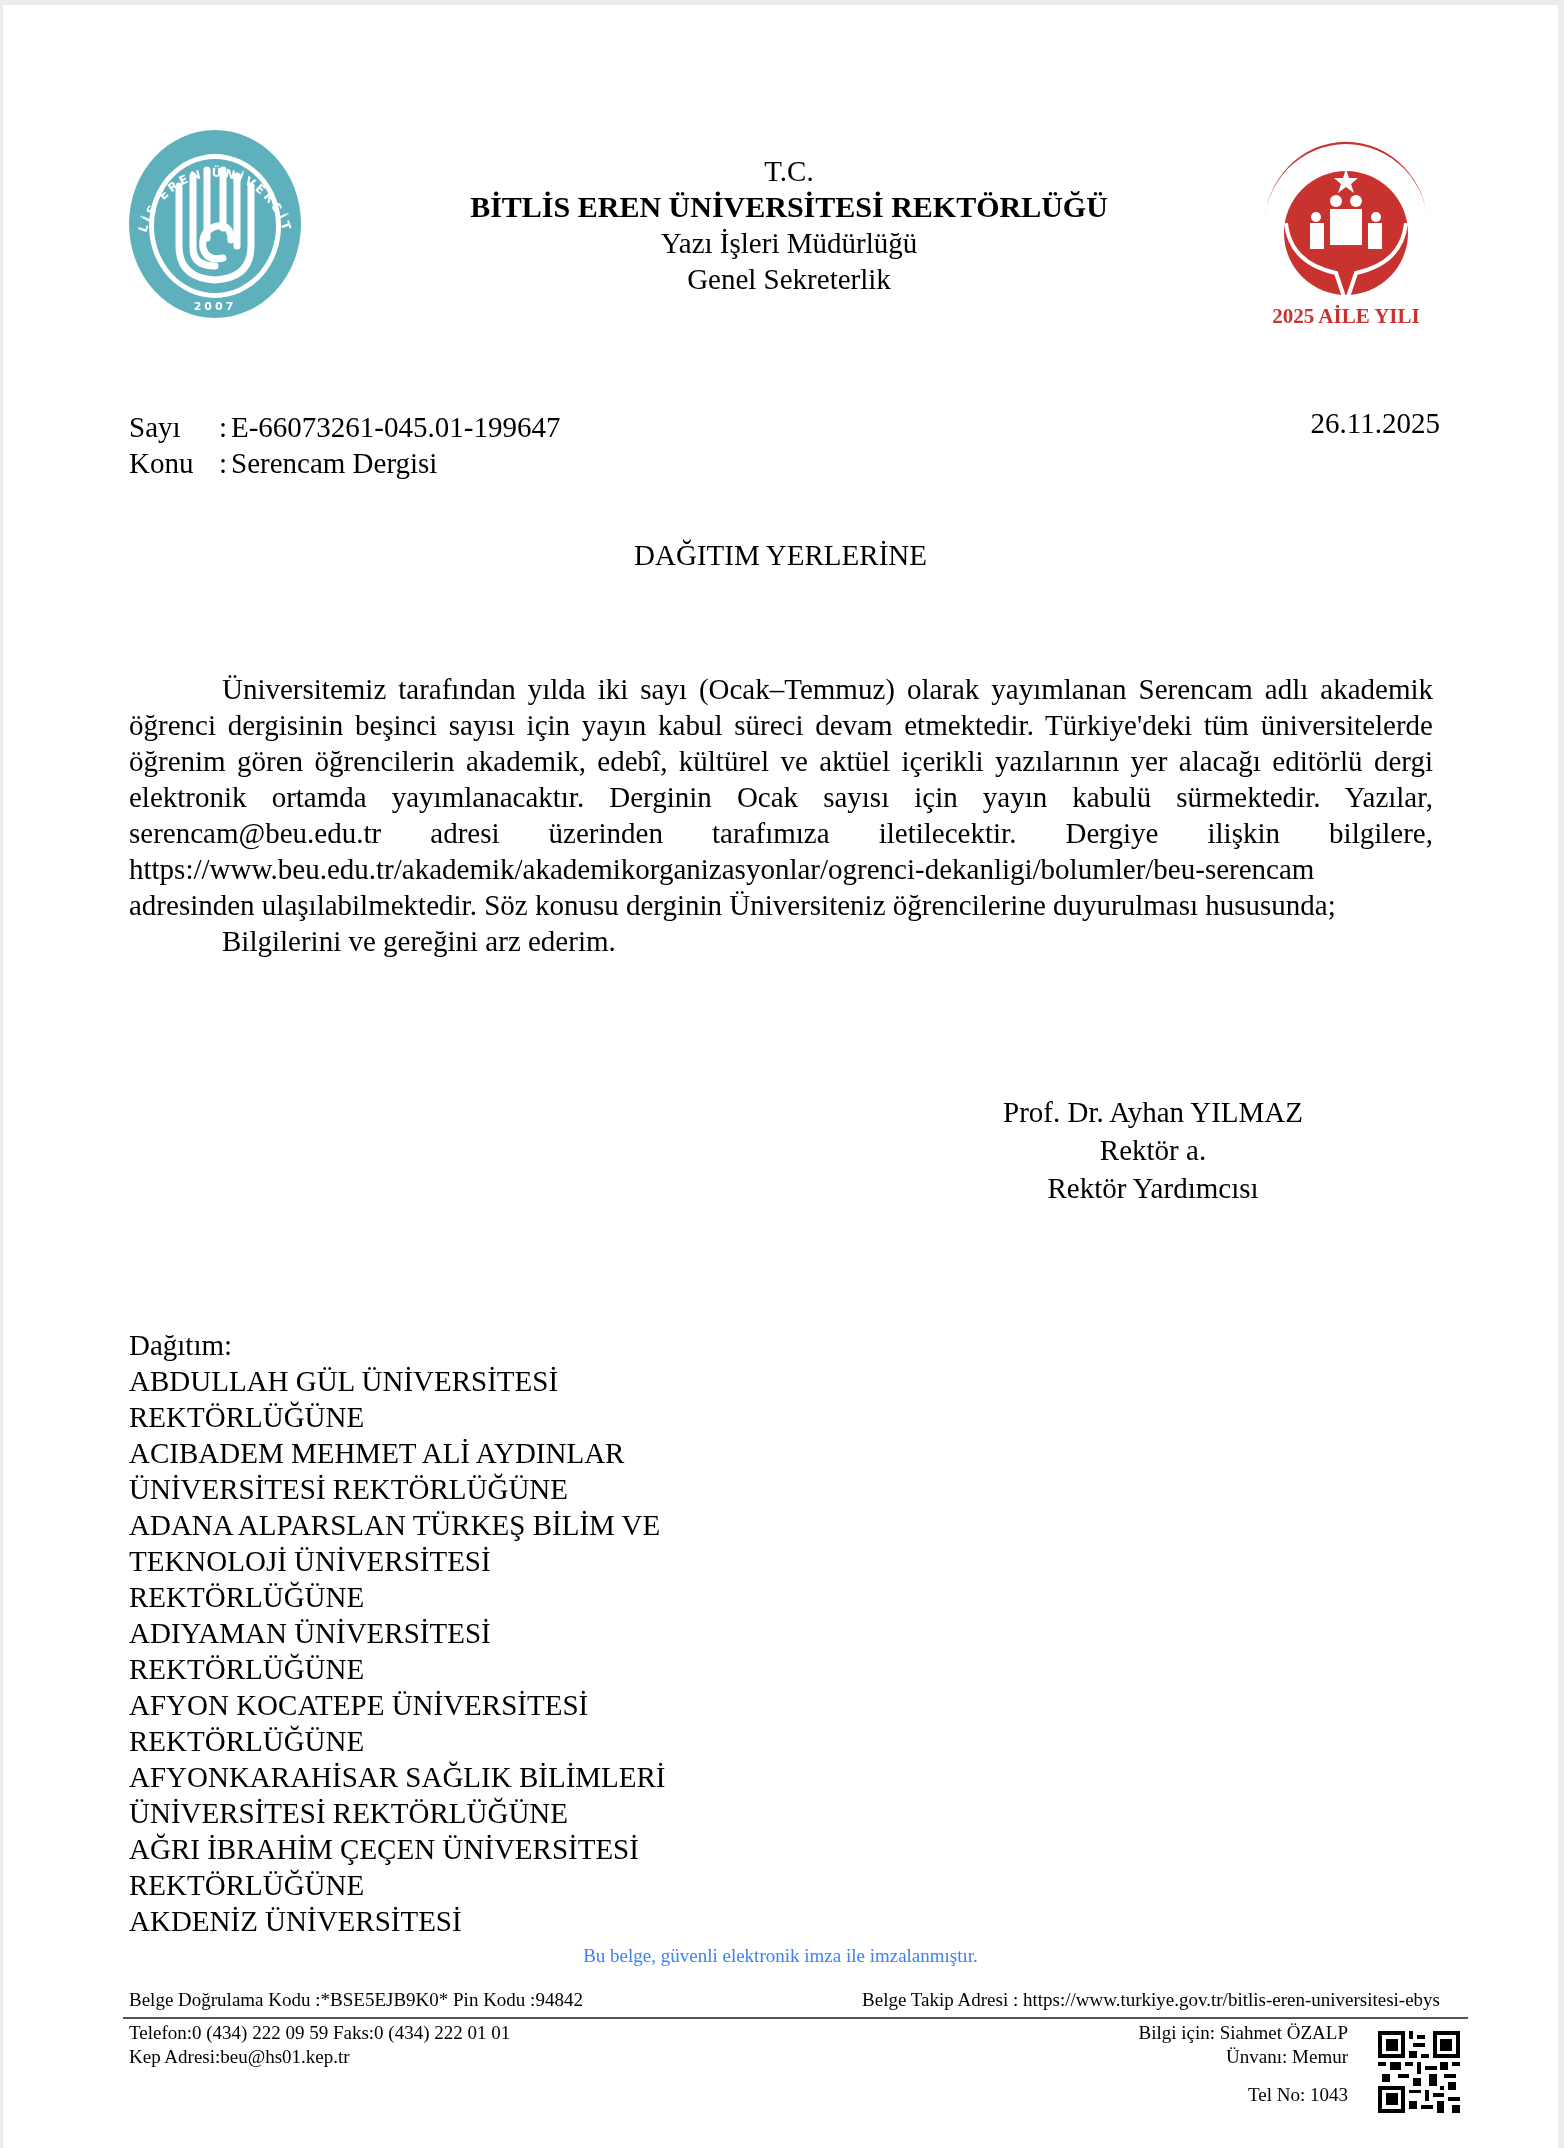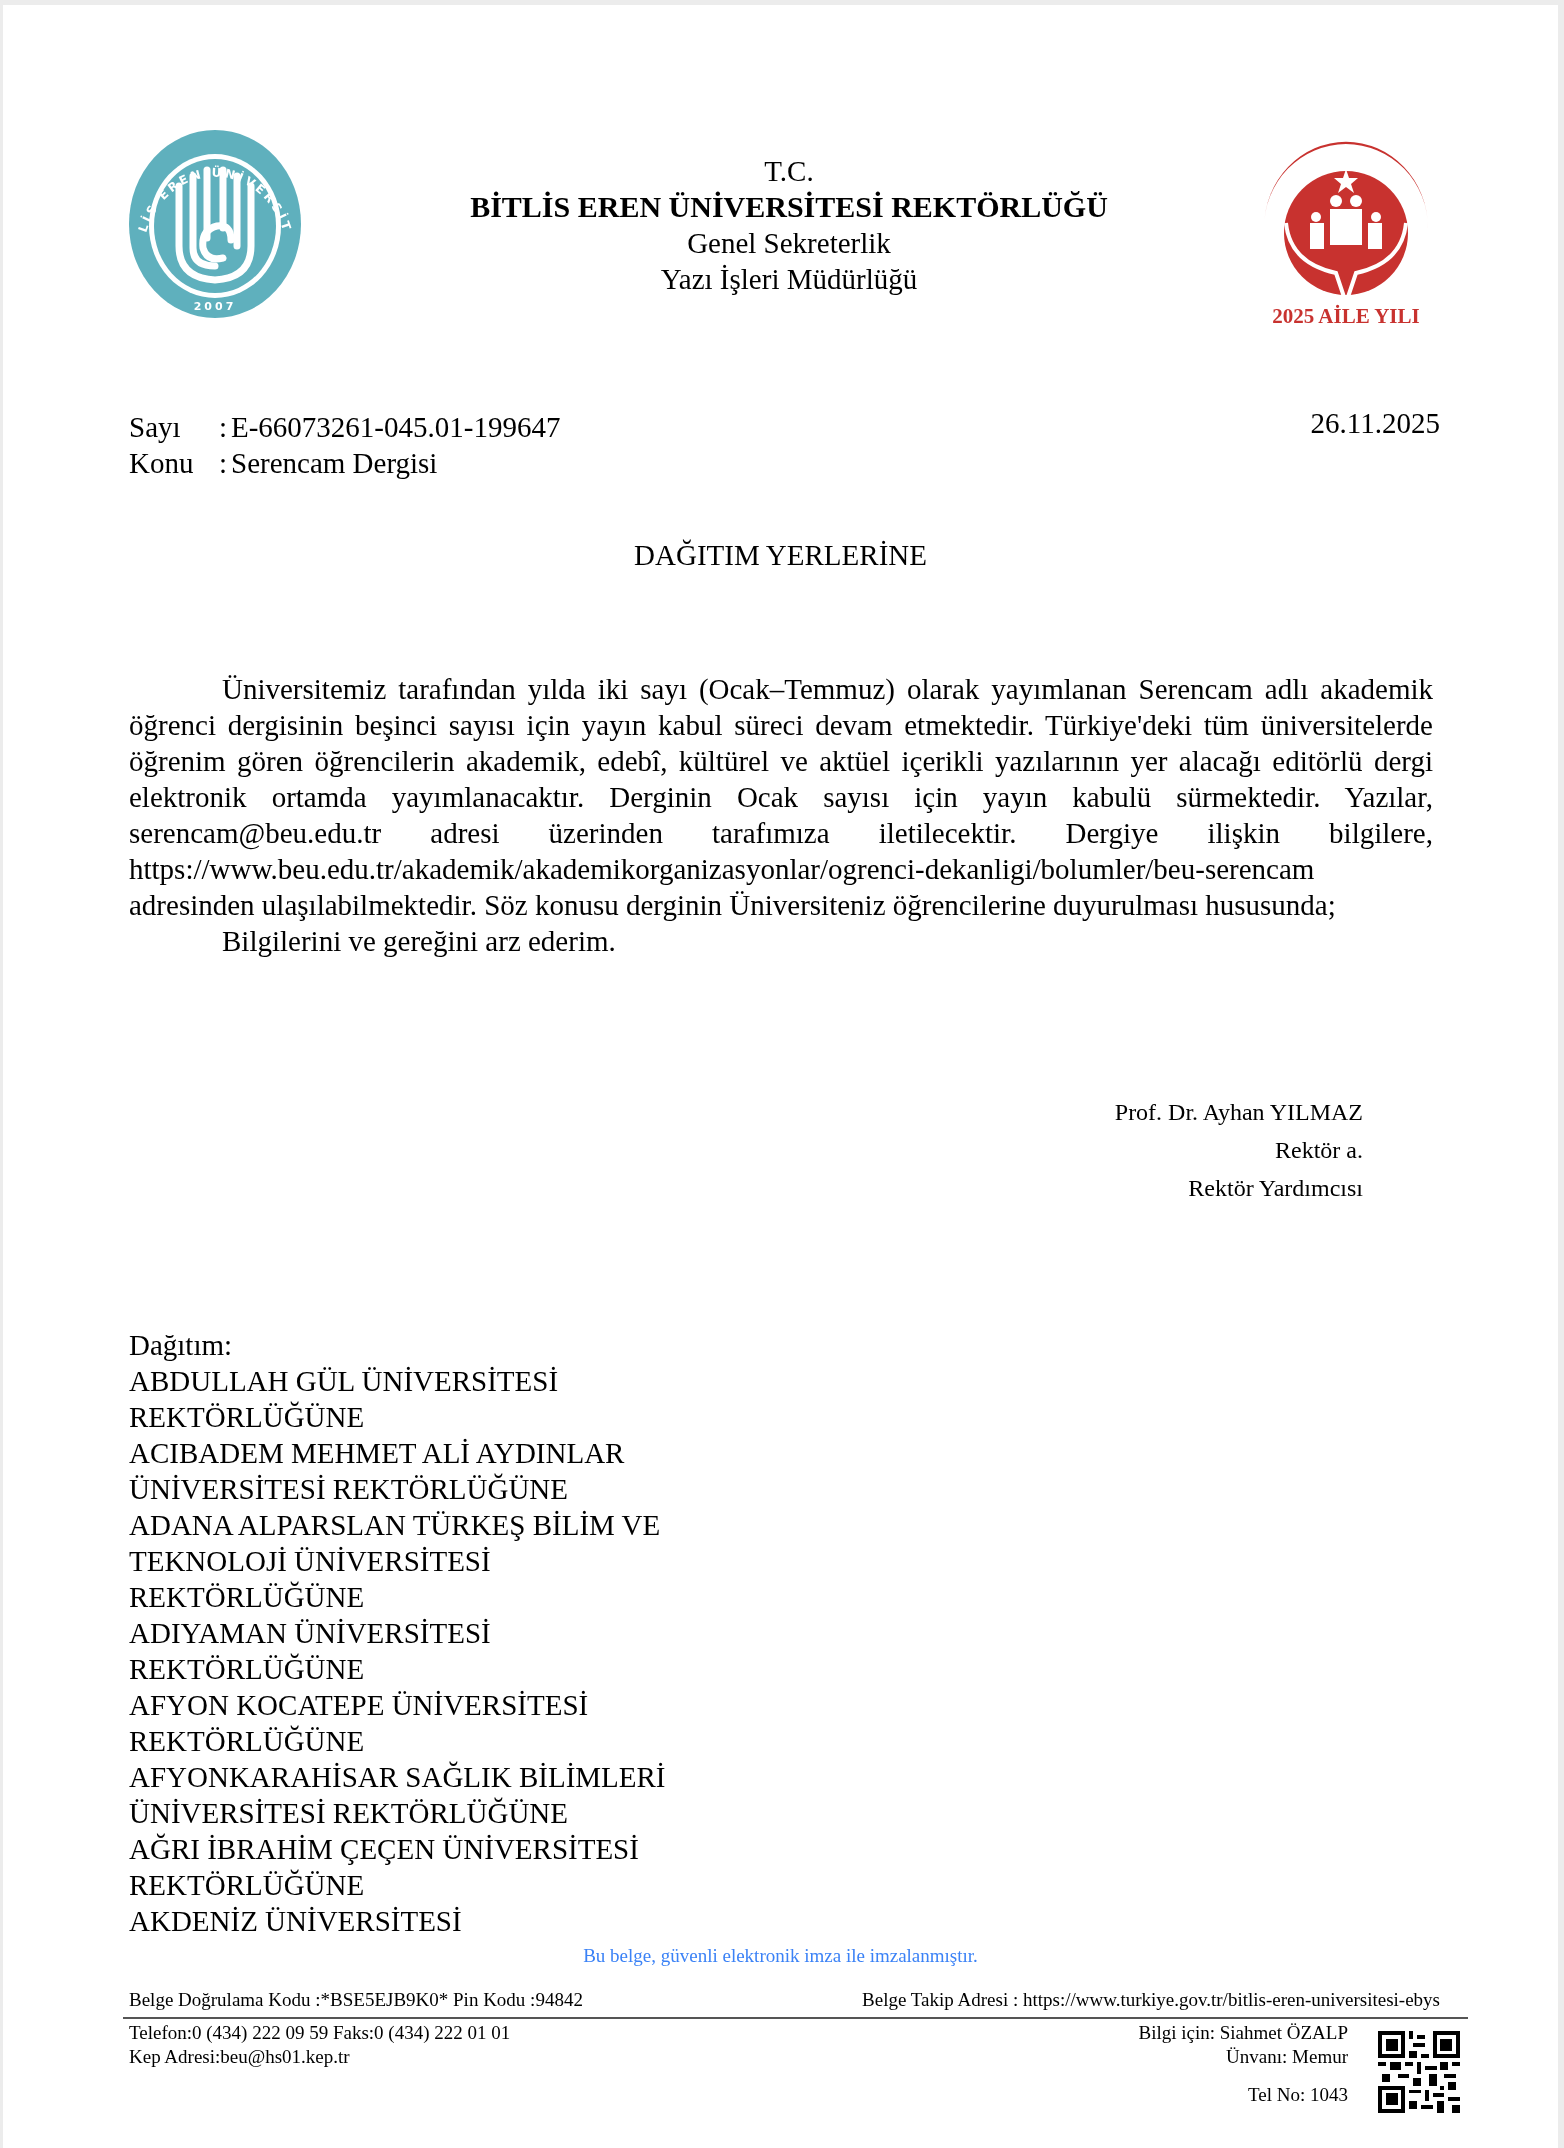--- a/index.html
+++ b/index.html
@@ -41,21 +41,21 @@
   .body-text {
     left: 126px; top: 666px; width: 1304px;
     font-size: 29px; line-height: 36px;
     text-align: justify;
   }
   .body-text p { margin: 0; text-indent: 93px; }
 
   
   .signature {
     left: 940px; top: 1088px; width: 420px;
-    text-align: right; font-size: 24px; line-height: 38px;
+    text-align: center; font-size: 29px; line-height: 38px;
   }
 
   
   .dist { left: 126px; top: 1322px; font-size: 29px; line-height: 36px; }
   .dist .item { display: block; }
 
   
   .esign {
     left: 0; width: 1555px; top: 1940px; text-align: center;
     font-size: 19px; color: #3b82f6;
@@ -99,22 +99,22 @@
       <text font-family="DejaVu Sans, sans-serif" font-size="12" font-weight="bold" fill="#ffffff" letter-spacing="3">
         <textPath href="#ringTop" startOffset="50%" text-anchor="middle">BİTLİS EREN ÜNİVERSİTESİ</textPath>
       </text>
       <text x="88" y="182" text-anchor="middle" font-family="DejaVu Sans, sans-serif" font-size="11" font-weight="bold" fill="#ffffff" letter-spacing="3">2007</text>
     </svg>
   </div>
 
   <div class="abs header-center">
     <div>T.C.</div>
     <div class="big">BİTLİS EREN ÜNİVERSİTESİ REKTÖRLÜĞÜ</div>
+    <div>Yazı İşleri Müdürlüğü</div>
     <div>Genel Sekreterlik</div>
-    <div>Yazı İşleri Müdürlüğü</div>
   </div>
 
   <div class="abs logo-right">
     <svg width="180" height="195" viewBox="0 0 180 195">
 
       <path d="M8 95 A82 84 0 0 1 172 95 A76 80 0 0 0 8 95 Z" fill="#c8322f"></path>
       <circle cx="90" cy="100" r="62" fill="#c8322f"></circle>
 
       <polygon points="90,36 93,45 102,45 95,51 98,60 90,54 82,60 85,51 78,45 87,45" fill="#ffffff"></polygon>
 

